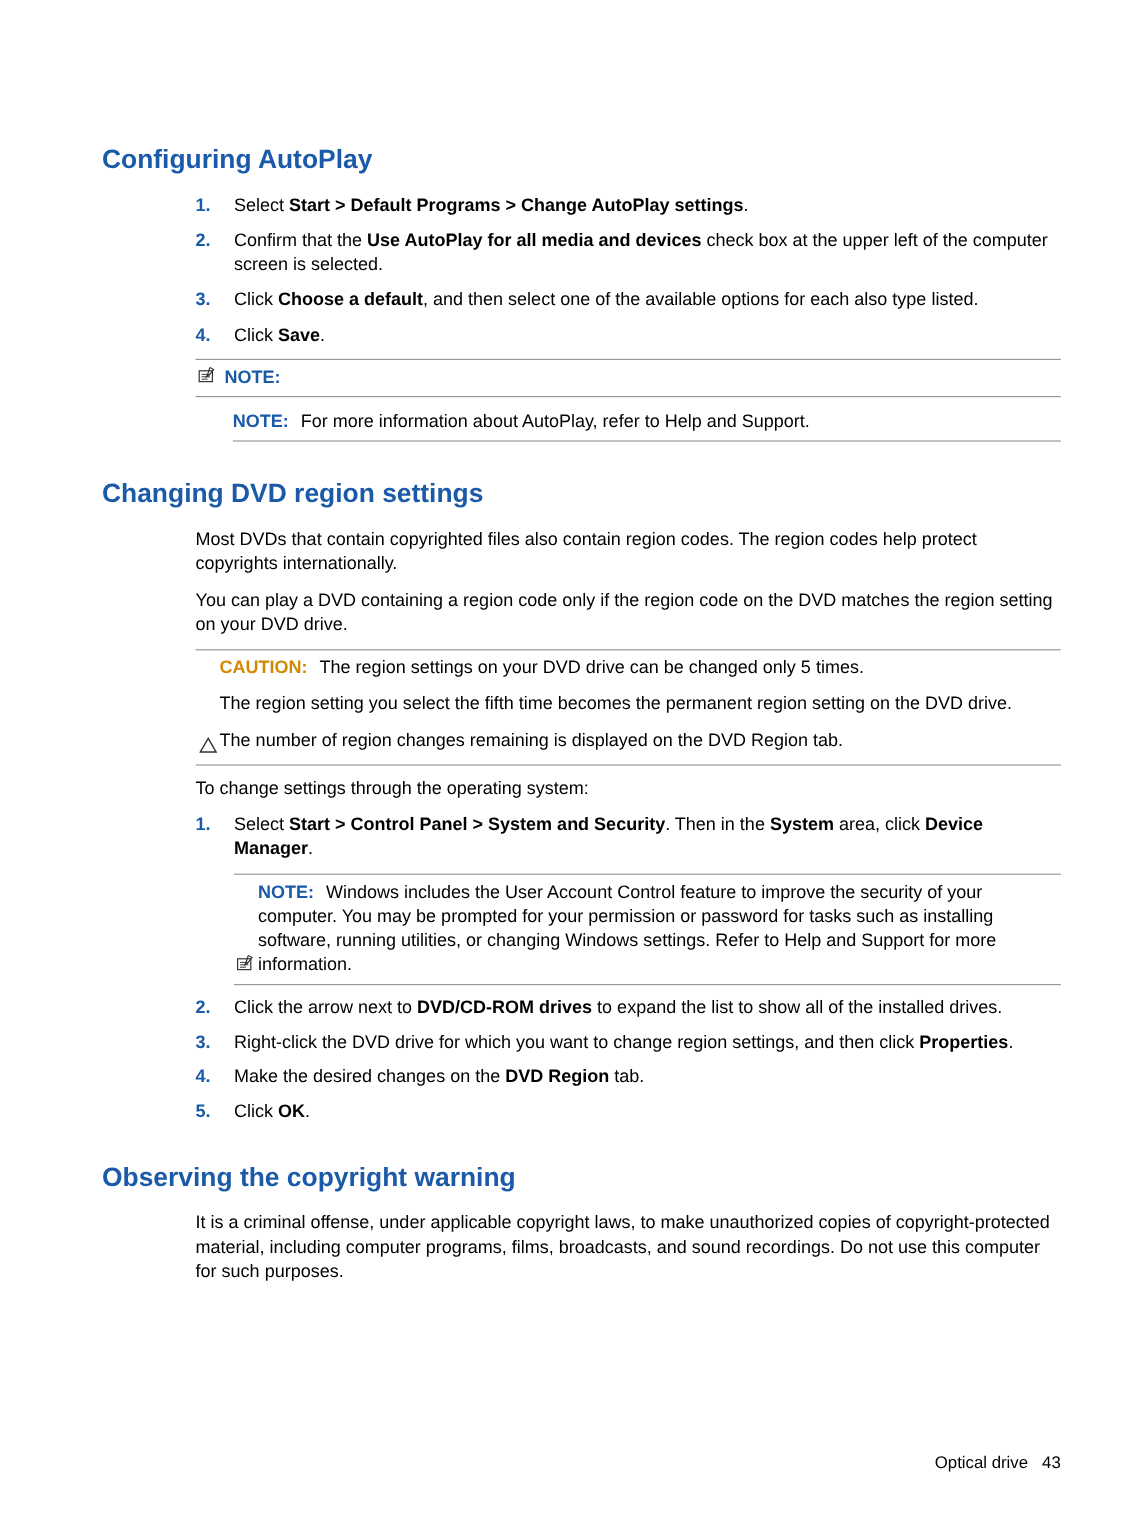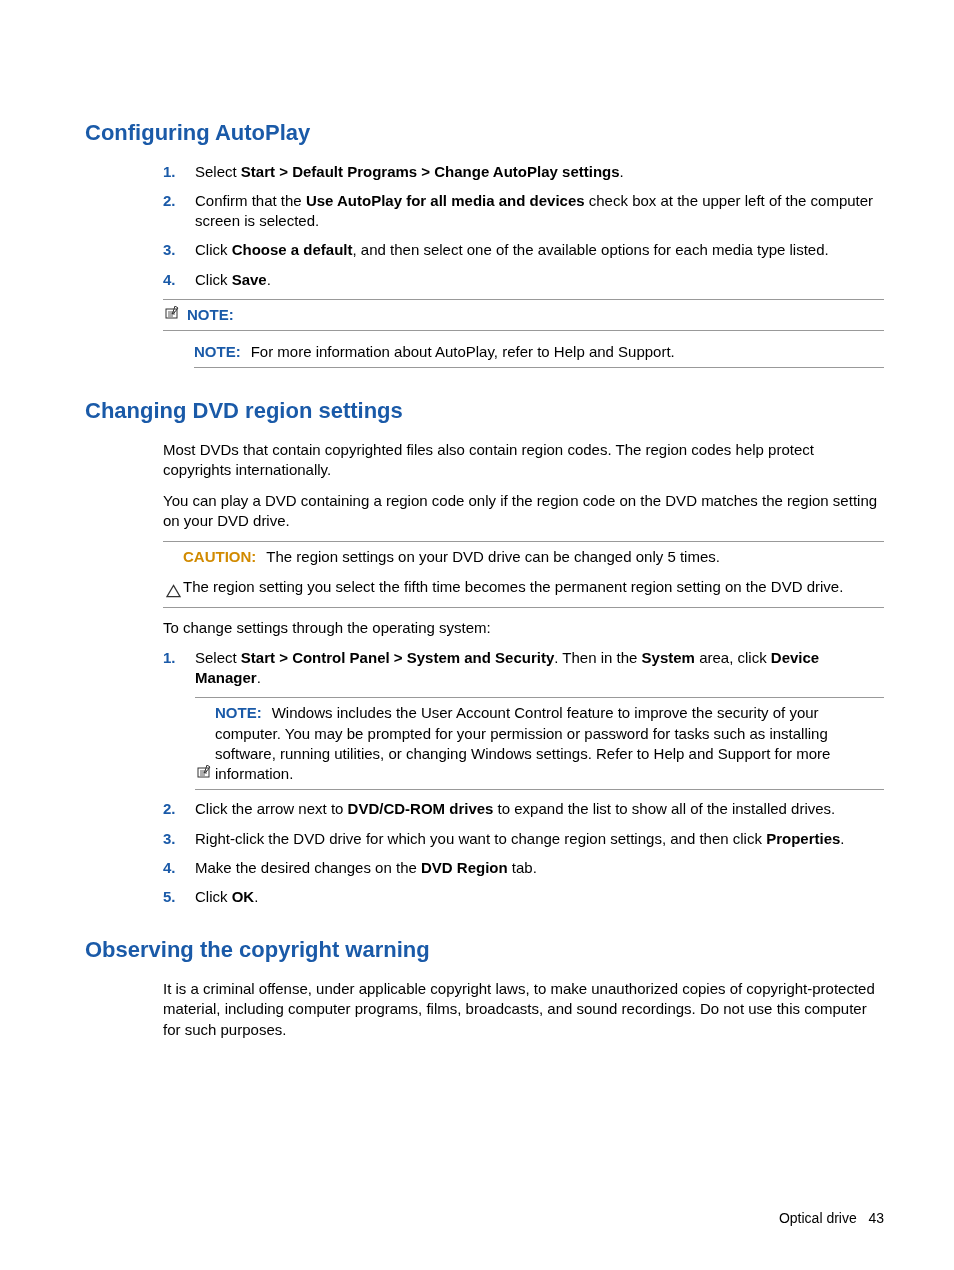--- a/index.html
+++ b/index.html
@@ -101,21 +101,21 @@
   <li>
     <span class="num">1.</span>
     <span class="step-text"><span>Select </span><span class="bold">Start &gt; Default Programs &gt; Change AutoPlay settings</span><span>.</span></span>
   </li>
   <li>
     <span class="num">2.</span>
     <span class="step-text"><span>Confirm that the </span><span class="bold">Use AutoPlay for all media and devices</span><span> check box at the upper left of the computer screen is selected.</span></span>
   </li>
   <li>
     <span class="num">3.</span>
-    <span class="step-text"><span>Click </span><span class="bold">Choose a default</span><span>, and then select one of the available options for each media type listed.</span></span>
+    <span class="step-text"><span>Click </span><span class="bold">Choose a default</span><span>, and then select one of the available options for each also type listed.</span></span>
   </li>
   <li>
     <span class="num">4.</span>
     <span class="step-text"><span>Click </span><span class="bold">Save</span><span>.</span></span>
   </li>
 </ol>
 
 <div class="note-row note-indent-nested">
   <span class="note-icon">
     <svg width="16" height="14" viewBox="0 0 16 14">
@@ -139,20 +139,21 @@
 
 <div class="note-row note-indent-nested">
   <span class="caution-icon">
     <svg class="triangle" viewBox="0 0 16 14">
         <path d="M8 1 L15 13 L1 13 Z" fill="none" stroke="#333" stroke-width="1.3"></path>
       </svg>
   </span>
   <span class="note-text note-multiline">
     <span><span class="note-label caution-color" style="margin-left:0">CAUTION:</span><span>The region settings on your DVD drive can be changed only 5 times.</span></span>
     <div class="note-para">The region setting you select the fifth time becomes the permanent region setting on the DVD drive.</div>
+    <div class="note-para">The number of region changes remaining is displayed on the DVD Region tab.</div>
   </span>
 </div>
 
 <p class="para">To change settings through the operating system:</p>
 
 <ol class="steps">
   <li>
     <span class="num">1.</span>
     <span class="step-text"><span>Select </span><span class="bold">Start &gt; Control Panel &gt; System and Security</span><span>. Then in the </span><span class="bold">System</span><span> area, click </span><span class="bold">Device Manager</span><span>.</span></span>
   </li>

